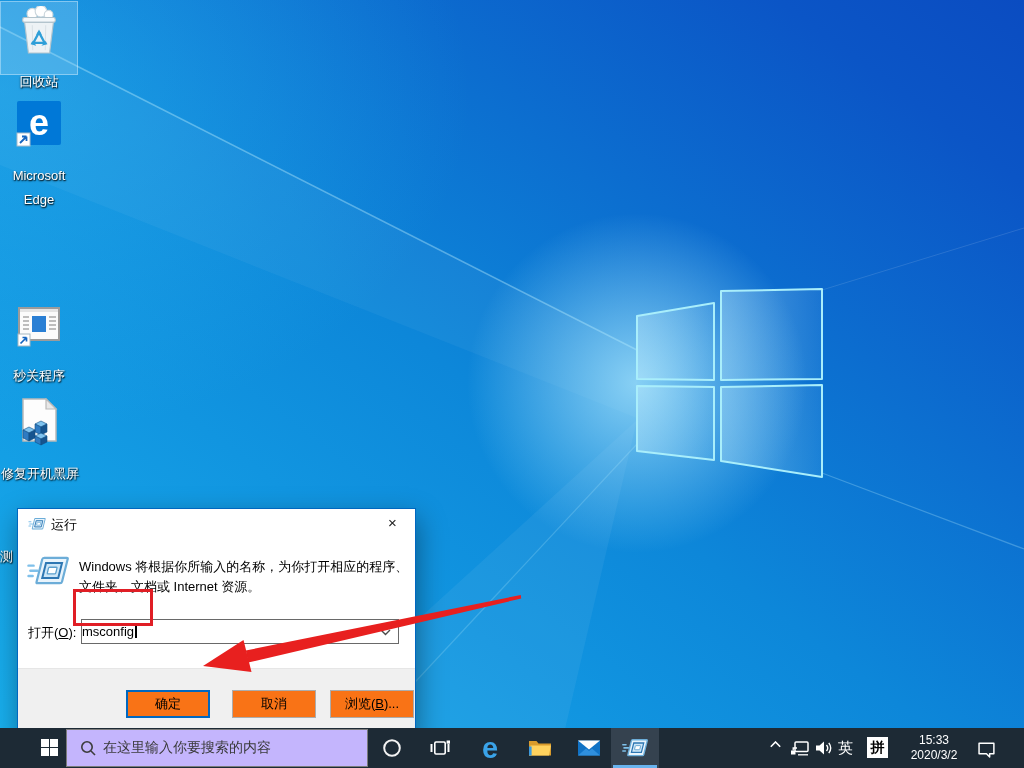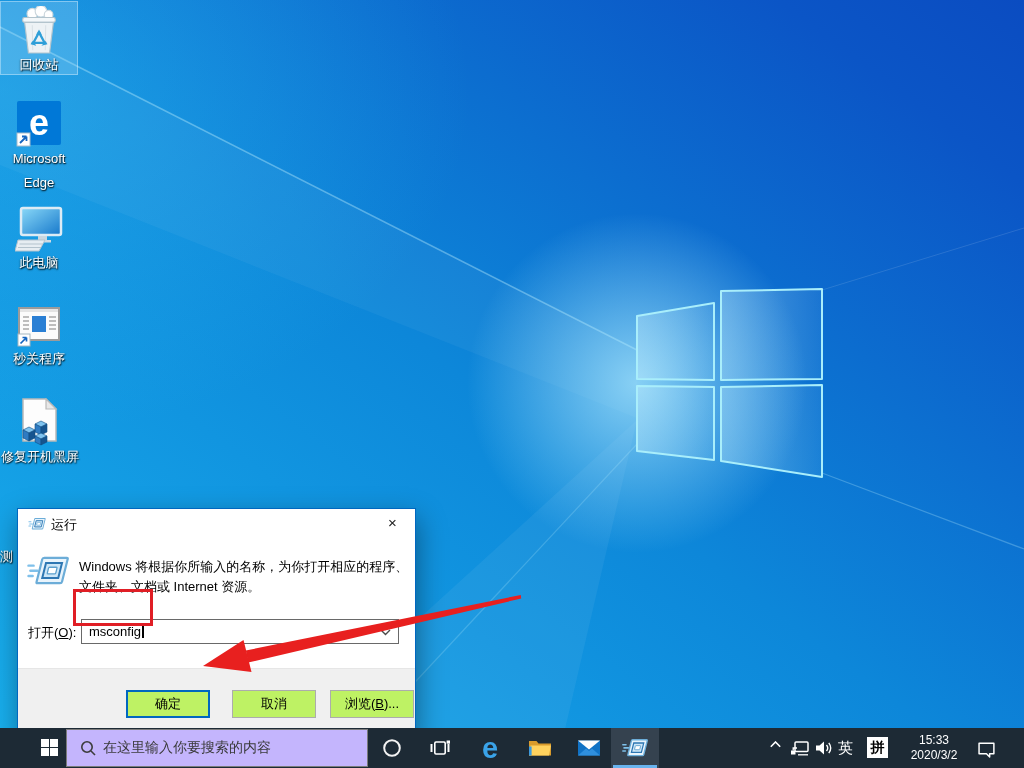--- a/index.html
+++ b/index.html
@@ -10,42 +10,42 @@
       linear-gradient(to top right,#19b1ee 0%,#0d87d9 48%,#0b55c6 88%,#0b4cc1 100%);}
   svg{display:block}
 
   
   #wp{position:absolute;left:0;top:0;z-index:0;pointer-events:none}
 
   
   .dicon{position:absolute;left:1px;width:76px;text-align:center;z-index:5;cursor:default}
   .dicon svg{margin:0 auto}
   .dicon.sel{background:rgba(150,210,245,.32);outline:1px solid rgba(220,242,255,.55)}
-  .dlabel{margin-top:3px;font-size:13px;line-height:16px;color:#fff;white-space:nowrap;
+  .dlabel{margin-top:20px;font-size:13px;line-height:16px;color:#fff;white-space:nowrap;
     text-shadow:0 1px 2px rgba(0,0,0,.85),1px 1px 1px rgba(0,0,0,.6)}
   .frag{position:absolute;left:0;top:549px;width:17px;overflow:hidden;z-index:5;margin:0}
 
   
   .run-dialog{position:absolute;left:17px;top:508px;width:399px;height:231px;z-index:20;
     background:#fff;border:1px solid #0067c0;box-sizing:border-box;
     box-shadow:2px 10px 26px rgba(0,0,0,.38);font-size:13px;color:#000}
   .titlebar{position:relative;height:29px}
   .titlebar .tico{position:absolute;left:10px;top:8px}
   .titlebar .ttl{position:absolute;left:33px;top:7px;font-size:13px}
   .closebtn{position:absolute;right:0;top:0;width:45px;height:28px;text-align:center;
     line-height:28px;font-size:15px;color:#1a1a1a;cursor:pointer}
   .bico{position:absolute;left:8px;top:46px}
   .desc{position:absolute;left:61px;top:48px;line-height:20px}
   .openlbl{position:absolute;left:10px;top:115px}
   .combo{position:absolute;left:63px;top:110px;width:318px;height:25px;background:#fff;
-    border:1px solid #696969;box-sizing:border-box;line-height:23px;padding-left:7px;cursor:text}
+    border:1px solid #696969;box-sizing:border-box;line-height:23px;cursor:text}
   .caret{display:inline-block;width:1.5px;height:15px;background:#000;vertical-align:-2px;margin-left:1px}
   .chev{position:absolute;right:7px;top:9px}
   .dlgfooter{position:absolute;left:0;right:0;bottom:0;height:69px;background:#f0f0f0;border-top:1px solid #e6e6e6}
-  .btn{position:absolute;top:21px;width:84px;height:28px;background:#bef264;border:1px solid #acacac;
+  .btn{position:absolute;top:21px;width:84px;height:28px;background:#f97316;border:1px solid #acacac;
     font-size:13px;font-family:inherit;color:#000;padding:0;cursor:pointer}
   .btn.ok{border:2px solid #0067c0}
   .u{text-decoration:underline}
 
   
   .red-box{position:absolute;left:73px;top:589px;width:80px;height:37px;box-sizing:border-box;
     border:3px solid #e01e25;z-index:30;pointer-events:none}
   #arrow{position:absolute;left:0;top:0;z-index:35;pointer-events:none}
 
   
@@ -144,31 +144,20 @@
     <svg width="46" height="48" viewBox="0 0 46 48">
       <rect x="1" y="1" width="44" height="44" rx="2" fill="#0078d7"></rect>
       <text x="23" y="35" text-anchor="middle" font-size="36" font-weight="bold" fill="#fff" font-family="Liberation Sans, sans-serif">e</text>
       <rect x="1" y="33" width="13" height="13" fill="#fff" stroke="#a9bcc9" stroke-width="1"></rect>
       <path d="M4,43 L10.5,36.5 M10.5,36.5 h-4.5 M10.5,36.5 v4.5" stroke="#1565c0" stroke-width="1.8" fill="none"></path>
     </svg>
     <div class="dlabel">Microsoft</div>
     <div class="dlabel" style="margin-top:8px">Edge</div>
   </div>
 
-  <div class="dicon" style="top:206px">
-    <svg width="48" height="46" viewBox="0 0 48 46">
-      <rect x="6" y="2" width="40" height="27" rx="2" fill="url(#scr)" stroke="#dcebf5" stroke-width="2.5"></rect>
-      <rect x="23" y="30" width="9" height="4" fill="#c9d6e0"></rect>
-      <rect x="19" y="34" width="17" height="2.5" fill="#cfdbe4"></rect>
-      <polygon points="3,34 30,34 24,45 0,45" fill="#e6edf2" stroke="#b4c3cd" stroke-width="1"></polygon>
-      <line x1="4.5" y1="38" x2="27.5" y2="38" stroke="#b4c3cd"></line>
-      <line x1="3" y1="41.5" x2="26" y2="41.5" stroke="#b4c3cd"></line>
-    </svg>
-    <div class="dlabel">此电脑</div>
-  </div>
 
   <div class="dicon" style="top:306px">
     <svg width="44" height="42" viewBox="0 0 44 42">
       <rect x="2" y="2" width="40" height="32" fill="#fbfbfb" stroke="#9b9b9b" stroke-width="2"></rect>
       <rect x="3" y="3" width="38" height="3" fill="#e4e4e4"></rect>
       <rect x="6" y="10" width="6" height="2" fill="#bdbdbd"></rect>
         <rect x="6" y="14" width="6" height="2" fill="#bdbdbd"></rect>
       <rect x="6" y="18" width="6" height="2" fill="#bdbdbd"></rect>
         <rect x="6" y="22" width="6" height="2" fill="#bdbdbd"></rect>
       <rect x="15" y="10" width="14" height="16" fill="#2a7fd4"></rect>

